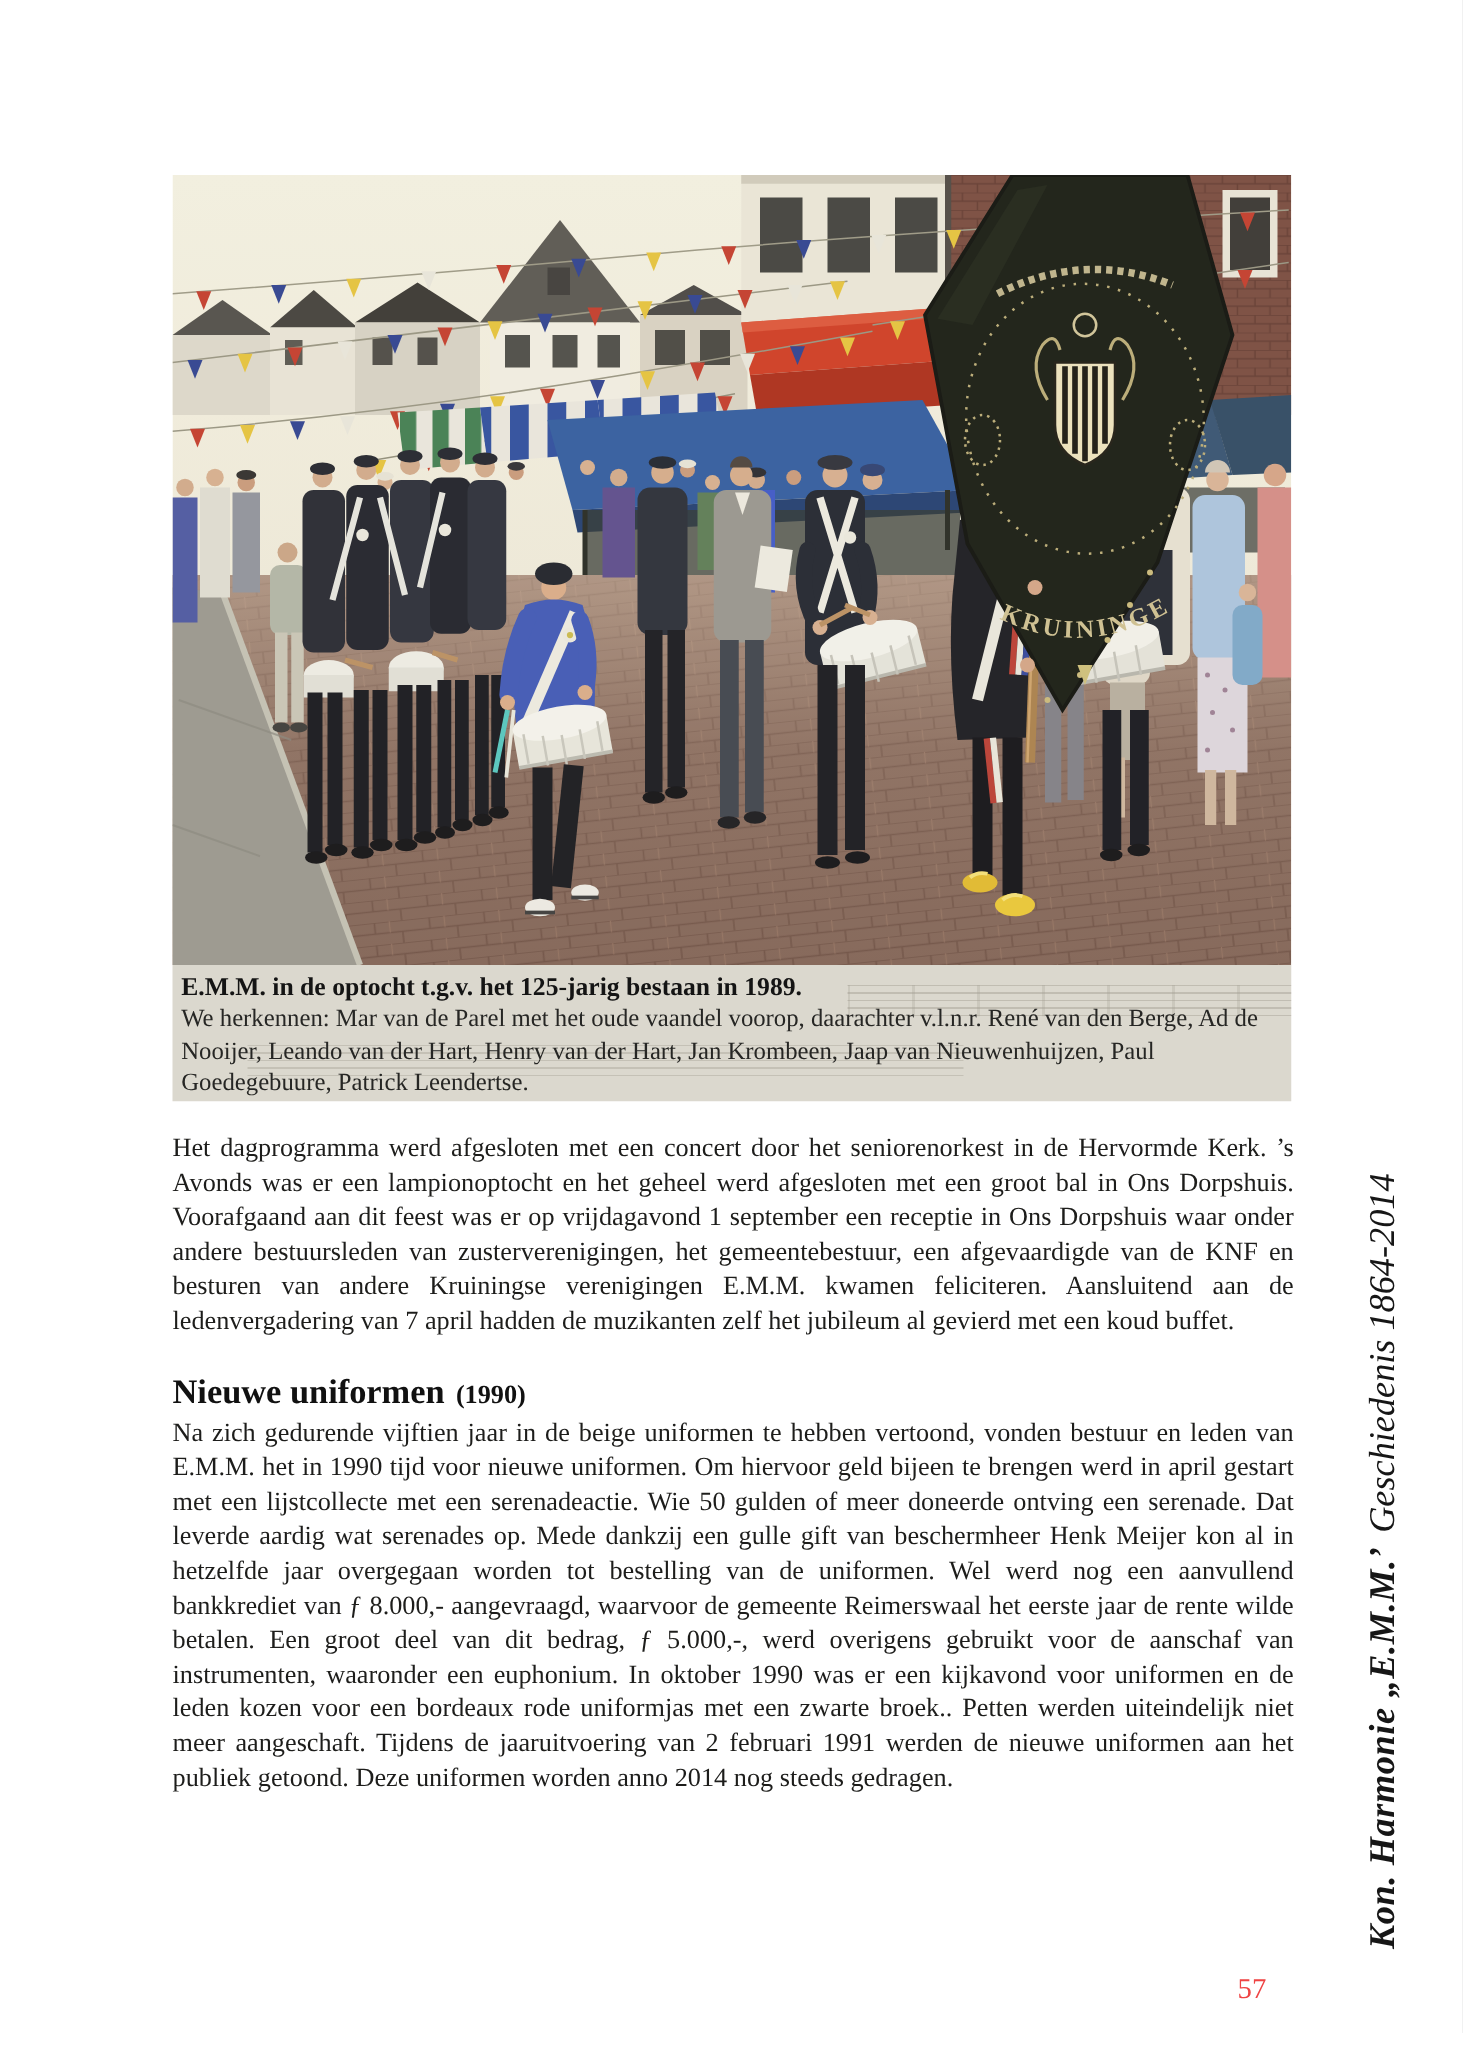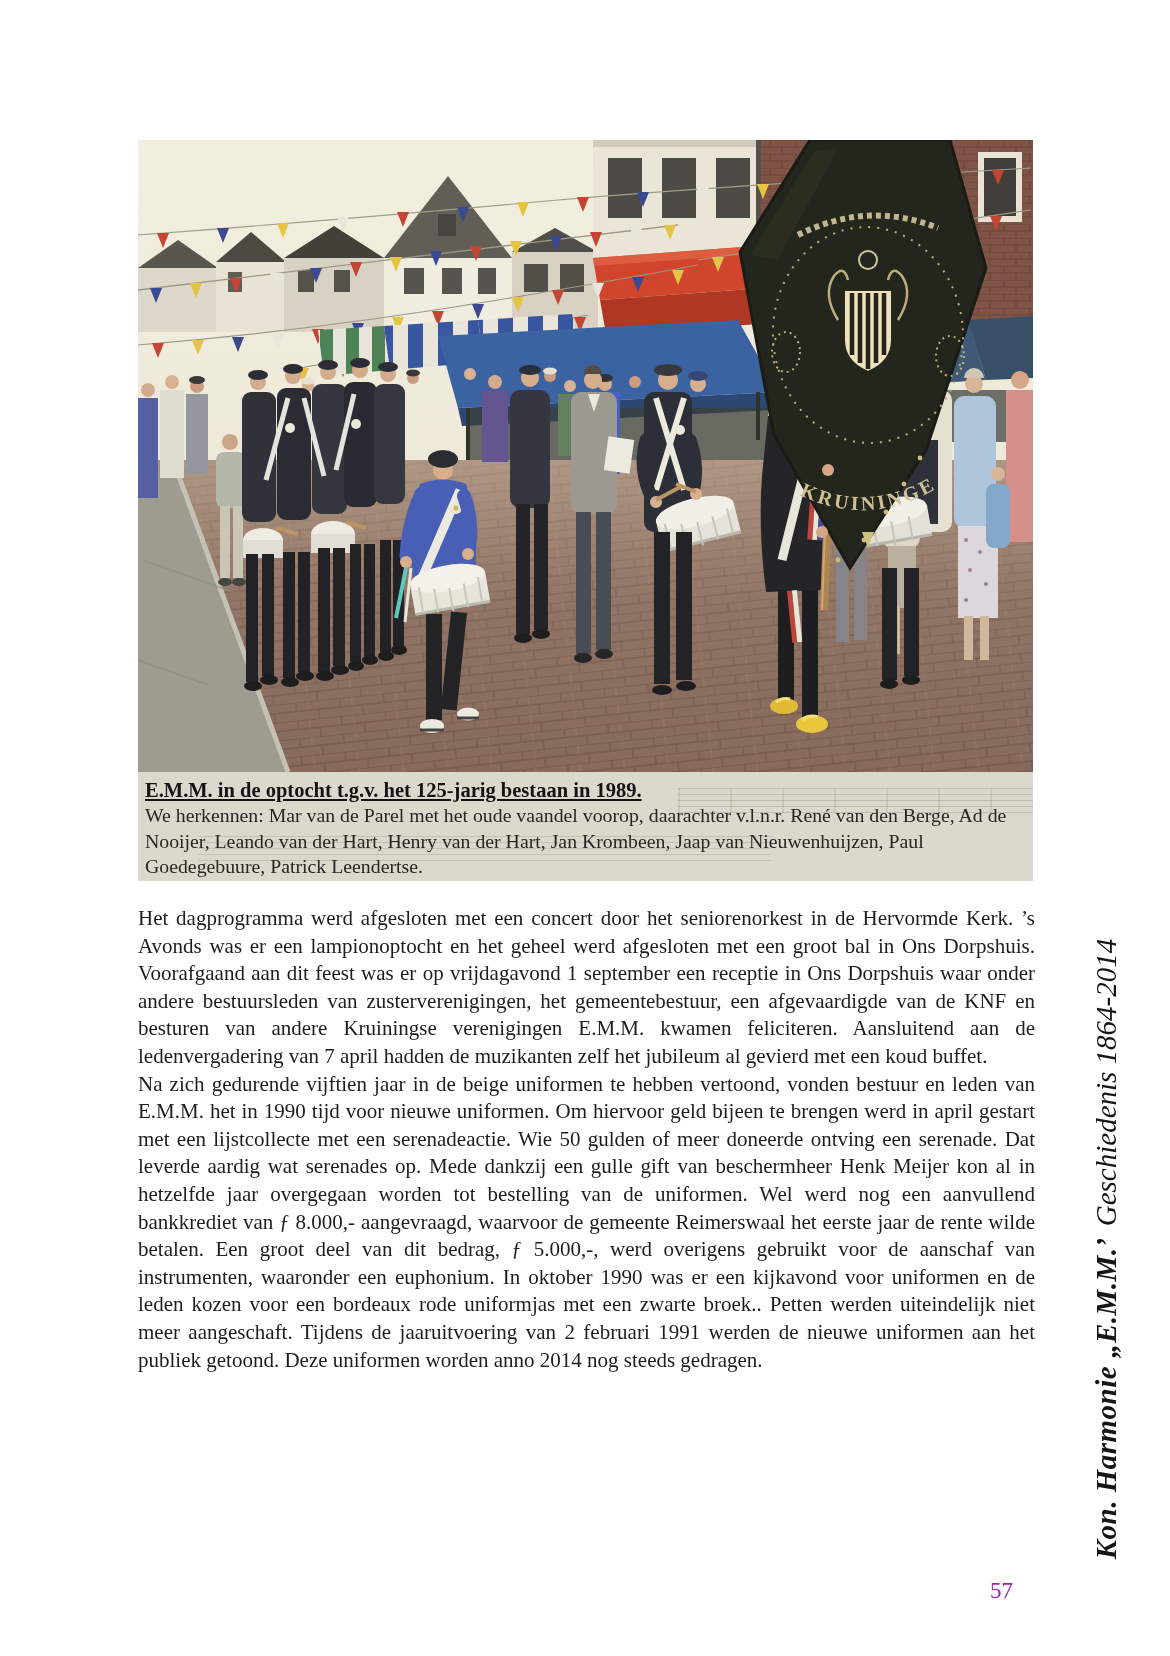--- a/index.html
+++ b/index.html
@@ -17,40 +17,40 @@
     content:"";position:absolute;inset:0;pointer-events:none;opacity:.5;
     background-image:
       repeating-linear-gradient(180deg, rgba(104,98,84,.45) 0 1px, transparent 1px 6px),
       repeating-linear-gradient(180deg, rgba(104,98,84,.38) 0 1px, transparent 1px 6px),
       repeating-linear-gradient(90deg, rgba(104,98,84,.28) 0 2px, transparent 2px 52px);
     background-size:56% 25px,64% 25px,56% 25px;
     background-position:540px 16px,60px 64px,540px 16px;
     background-repeat:no-repeat;
   }
   .caption-inner{position:relative;padding:5px 10px 0 7px;}
-  .caption-title{font-size:20.5px;font-weight:bold;color:#141414;line-height:26px;text-decoration:underline;}
+  .caption-title{font-size:20.5px;font-weight:bold;color:#141414;line-height:26px;}
   .caption-body{font-size:19.8px;color:#262624;line-height:25.6px;}
   .body-text{
     position:absolute;left:138px;top:905px;width:897px;
     font-size:21px;line-height:27.6px;text-align:justify;color:#1d1d1b;
   }
   .body-text p{margin:0;}
   .section-heading{
     margin:26px 0 2px 0;font-size:27.5px;line-height:31px;font-weight:bold;color:#111;
     text-align:left;
   }
   .sh-year{font-size:21px;margin-left:9px;}
   .sidebar{
     position:absolute;left:788px;top:1231px;width:640px;height:36px;
     transform:rotate(-90deg);transform-origin:center center;
     display:flex;justify-content:center;align-items:baseline;gap:11px;
     font-style:italic;font-size:29px;color:#161616;white-space:nowrap;
   }
   .sidebar .script{font-weight:bold;letter-spacing:.5px;}
-  .pagenum{position:absolute;left:990px;top:1578px;font-size:23px;color:#a21caf;}
+  .pagenum{position:absolute;left:990px;top:1578px;font-size:23px;color:#ef4444;}
 </style>
 </head>
 <body>
 
 <div class="page">
 
   <div class="photo">
     <svg viewBox="0 0 895 632" xmlns="http://www.w3.org/2000/svg">
       <defs>
         <linearGradient id="skyG" x1="0" y1="0" x2="0" y2="1">
@@ -503,20 +503,21 @@
 
   <div class="caption">
     <div class="caption-inner">
       <div class="caption-title">E.M.M. in de optocht t.g.v. het 125-jarig bestaan in 1989.</div>
       <div class="caption-body">We herkennen: Mar van de Parel met het oude vaandel voorop, daarachter v.l.n.r. René van den Berge, Ad de Nooijer, Leando van der Hart, Henry van der Hart, Jan Krombeen, Jaap van Nieuwenhuijzen, Paul Goedegebuure, Patrick Leendertse.</div>
     </div>
   </div>
 
   <div class="body-text">
     <p>Het dagprogramma werd afgesloten met een concert door het seniorenorkest in de Hervormde Kerk. ’s Avonds was er een lampionoptocht en het geheel werd afgesloten met een groot bal in Ons Dorpshuis. Voorafgaand aan dit feest was er op vrijdagavond 1 september een receptie in Ons Dorpshuis waar onder andere bestuursleden van zusterverenigingen, het gemeentebestuur, een afgevaardigde van de KNF en besturen van andere Kruiningse verenigingen E.M.M. kwamen feliciteren. Aansluitend aan de ledenvergadering van 7 april hadden de muzikanten zelf het jubileum al gevierd met een koud buffet.</p>
+    <h2 class="section-heading"><span class="sh-title">Nieuwe uniformen</span><span class="sh-year">(1990)</span></h2>
     <p>Na zich gedurende vijftien jaar in de beige uniformen te hebben vertoond, vonden bestuur en leden van E.M.M. het in 1990 tijd voor nieuwe uniformen. Om hiervoor geld bijeen te brengen werd in april gestart met een lijstcollecte met een serenadeactie. Wie 50 gulden of meer doneerde ontving een serenade. Dat leverde aardig wat serenades op. Mede dankzij een gulle gift van beschermheer Henk Meijer kon al in hetzelfde jaar overgegaan worden tot bestelling van de uniformen. Wel werd nog een aanvullend bankkrediet van ƒ 8.000,- aangevraagd, waarvoor de gemeente Reimerswaal het eerste jaar de rente wilde betalen. Een groot deel van dit bedrag, ƒ 5.000,-, werd overigens gebruikt voor de aanschaf van instrumenten, waaronder een euphonium. In oktober 1990 was er een kijkavond voor uniformen en de leden kozen voor een bordeaux rode uniformjas met een zwarte broek.. Petten werden uiteindelijk niet meer aangeschaft. Tijdens de jaaruitvoering van 2 februari 1991 werden de nieuwe uniformen aan het publiek getoond. Deze uniformen worden anno 2014 nog steeds gedragen.</p>
   </div>
 
   <div class="sidebar">
     <span class="script">Kon. Harmonie „E.M.M.’</span>
     <span class="serif">Geschiedenis 1864-2014</span>
   </div>
 
   <div class="pagenum">57</div>
 

